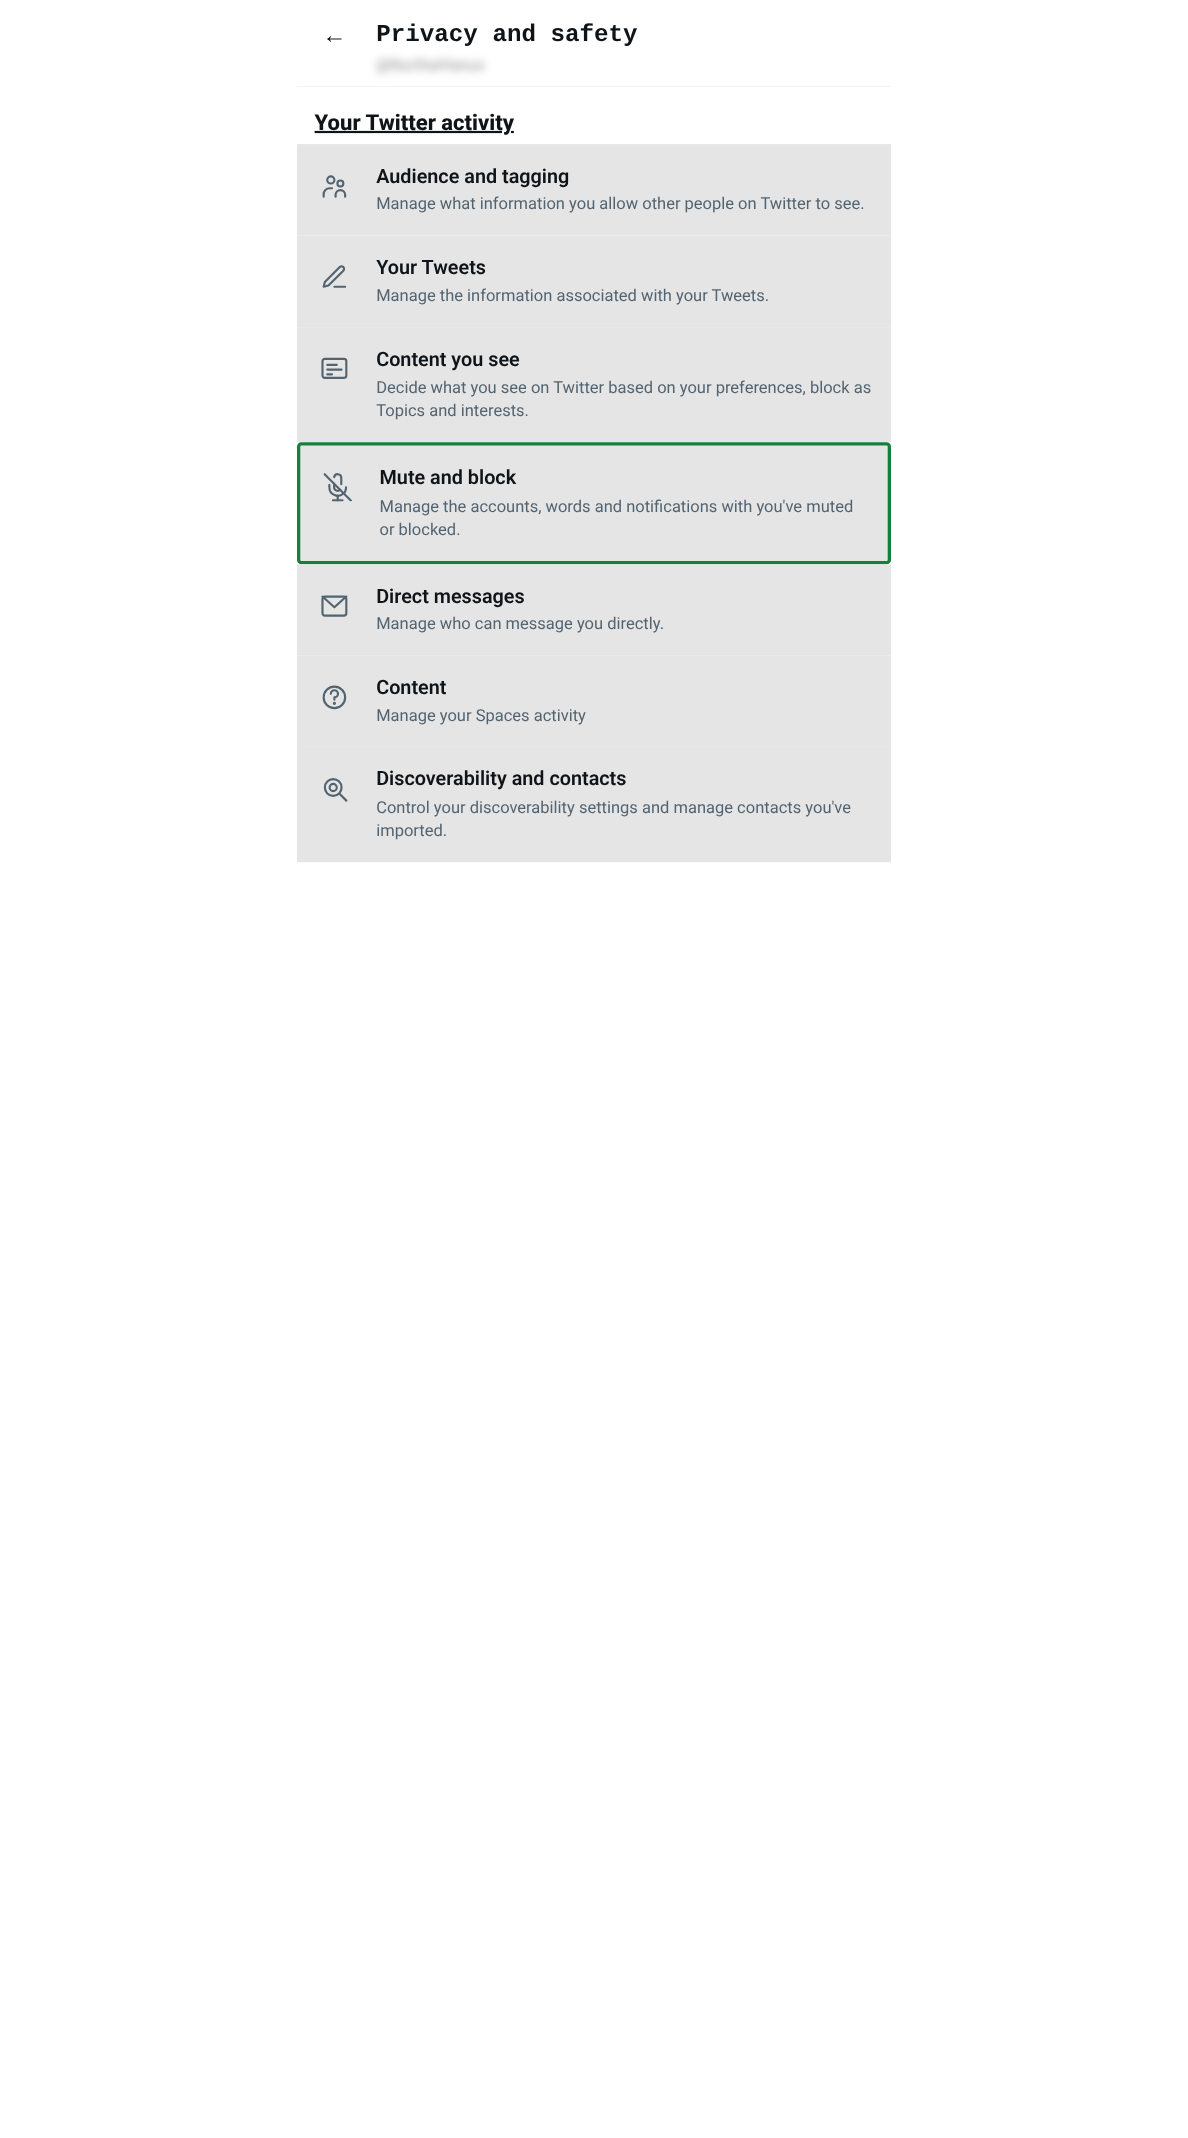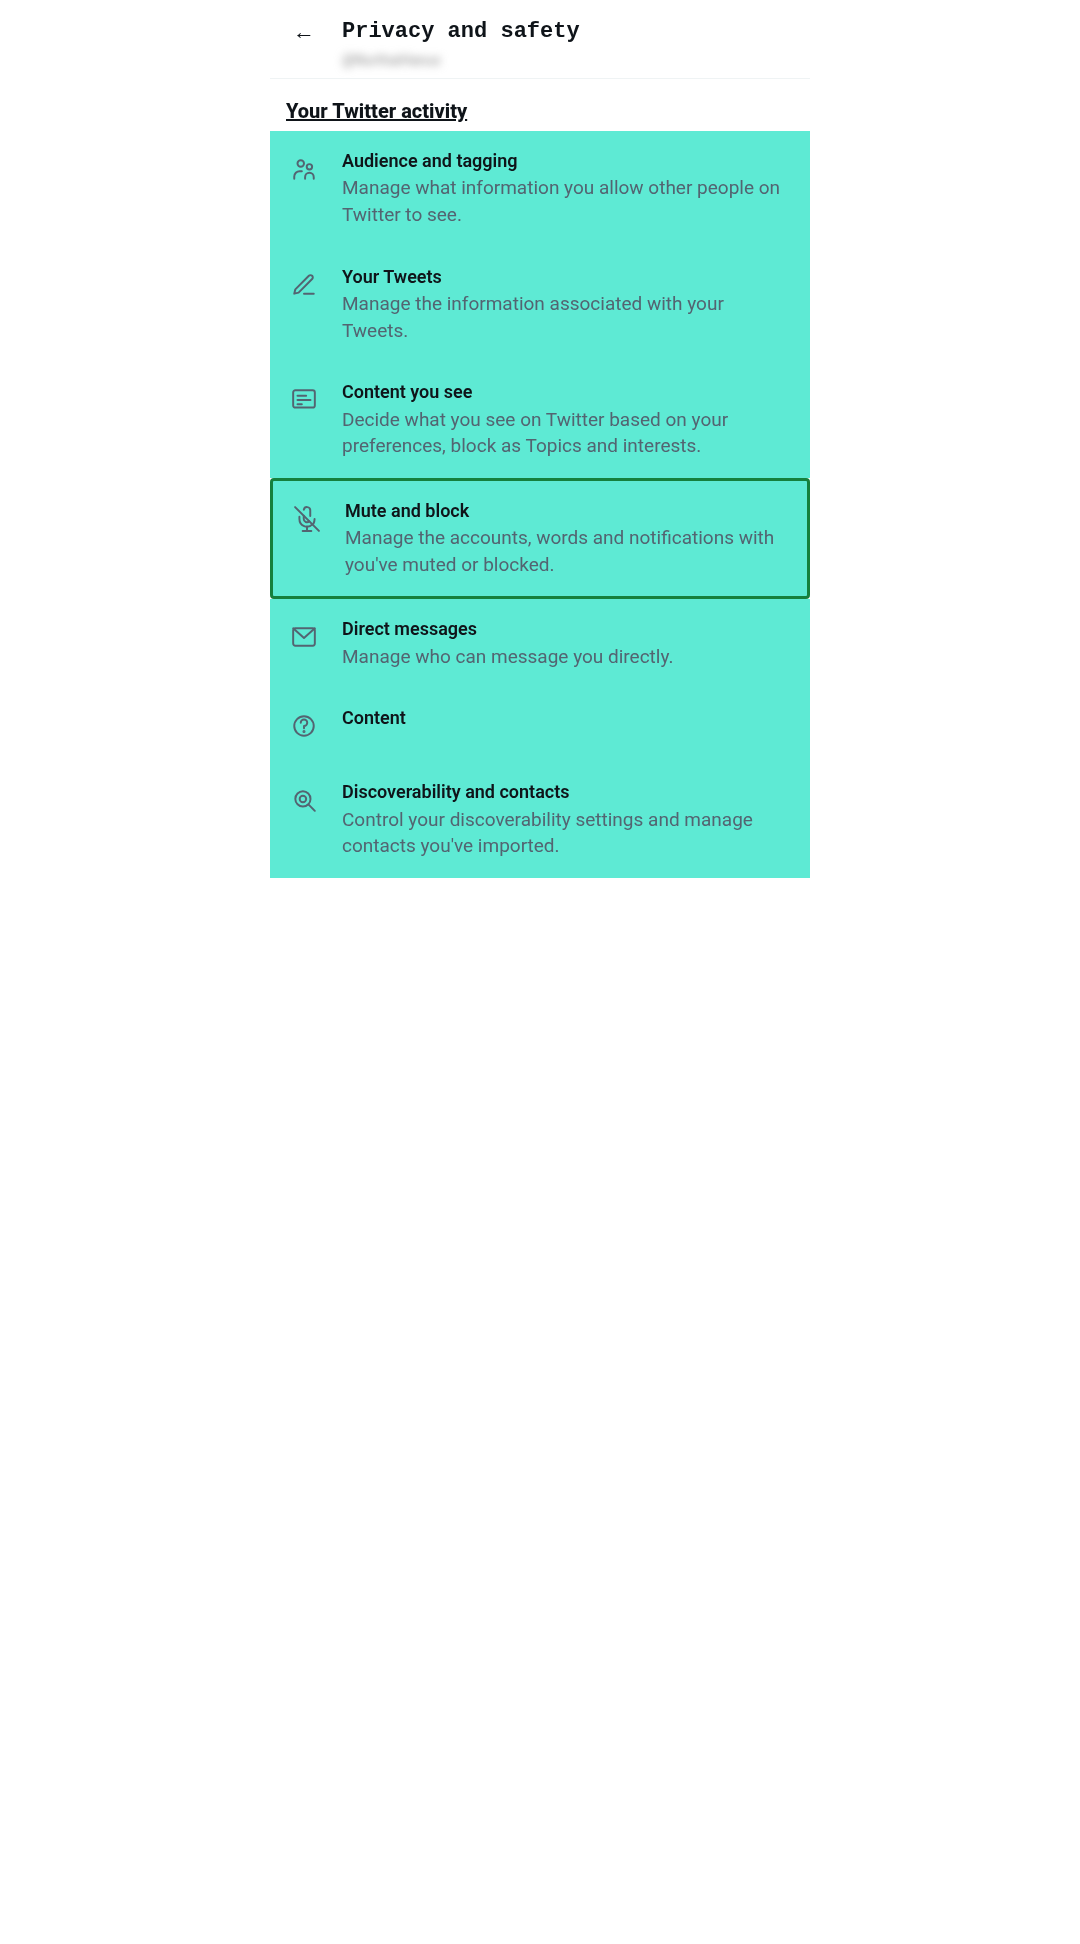--- a/index.html
+++ b/index.html
@@ -74,21 +74,21 @@
       padding: 20px 16px 8px 16px;
       text-decoration: underline;
     }
 
     .menu-item {
       display: flex;
       align-items: flex-start;
       padding: 18px 16px;
       gap: 20px;
       cursor: pointer;
-      background: #5eead4;
+      background: #e5e5e5;
       border: none;
       width: 100%;
       text-align: left;
     }
 
     .menu-item.highlighted {
       border: 3px solid #15803d;
       border-radius: 4px;
       margin: 0 0px;
     }
@@ -115,21 +115,21 @@
 
     .menu-item-title {
       font-size: 18px;
       font-weight: 600;
       color: #0f1419;
       line-height: 1.3;
       margin-bottom: 3px;
     }
 
     .menu-item-desc {
-      font-size: 19px;
+      font-size: 15px;
       color: #536471;
       line-height: 1.4;
     }
   </style>
 </head>
 <body>
 
 <div class="header">
   <div class="header-top">
     <button class="back-button" aria-label="Back">
@@ -227,20 +227,21 @@
         <div class="icon-svg" style="color:#536471;">
           <svg viewBox="0 0 24 24" fill="none" stroke="currentColor" stroke-width="1.8" stroke-linecap="round" stroke-linejoin="round">
         <circle cx="12" cy="12" r="9"></circle>
         <path d="M9 9a3 3 0 1 1 3 3v2"></path>
         <circle cx="12" cy="17" r="0.5" fill="currentColor"></circle>
       </svg>
         </div>
       </div>
       <div class="menu-text">
         <div class="menu-item-title">Content</div>
+        <div class="menu-item-desc">Manage your Spaces activity</div>
       </div>
     </div>
     <div class="menu-item">
       <div class="icon-wrapper">
         <div class="icon-svg" style="color:#536471;">
           <svg viewBox="0 0 24 24" fill="none" stroke="currentColor" stroke-width="1.8" stroke-linecap="round" stroke-linejoin="round">
         <circle cx="11" cy="11" r="7"></circle>
         <line x1="16.5" y1="16.5" x2="22" y2="22"></line>
         <circle cx="11" cy="11" r="3"></circle>
       </svg>

